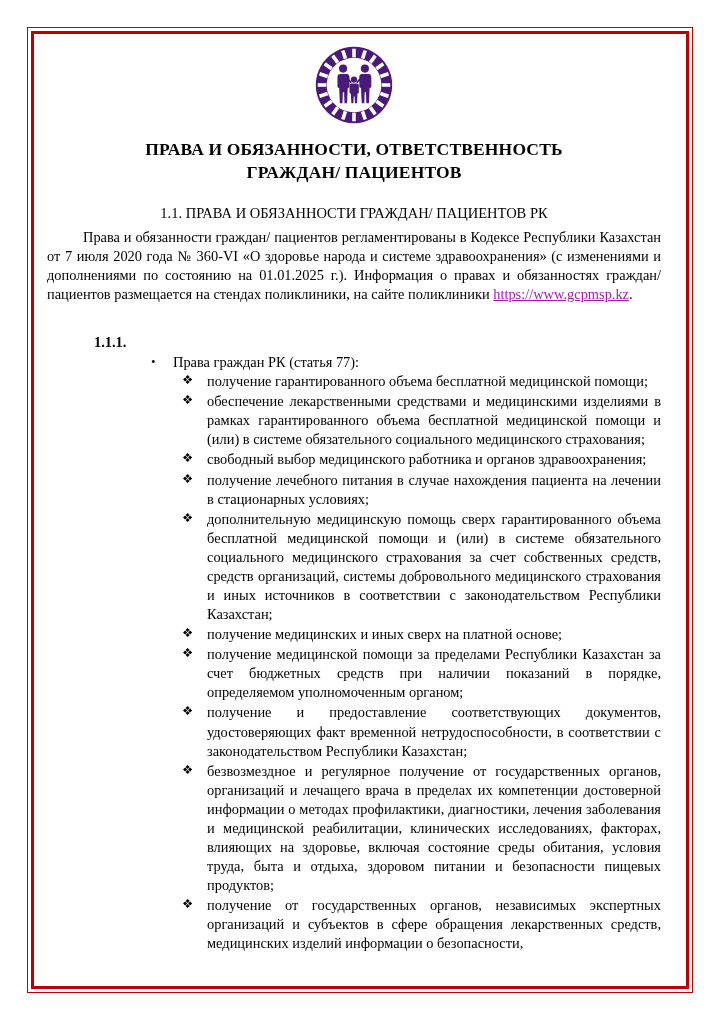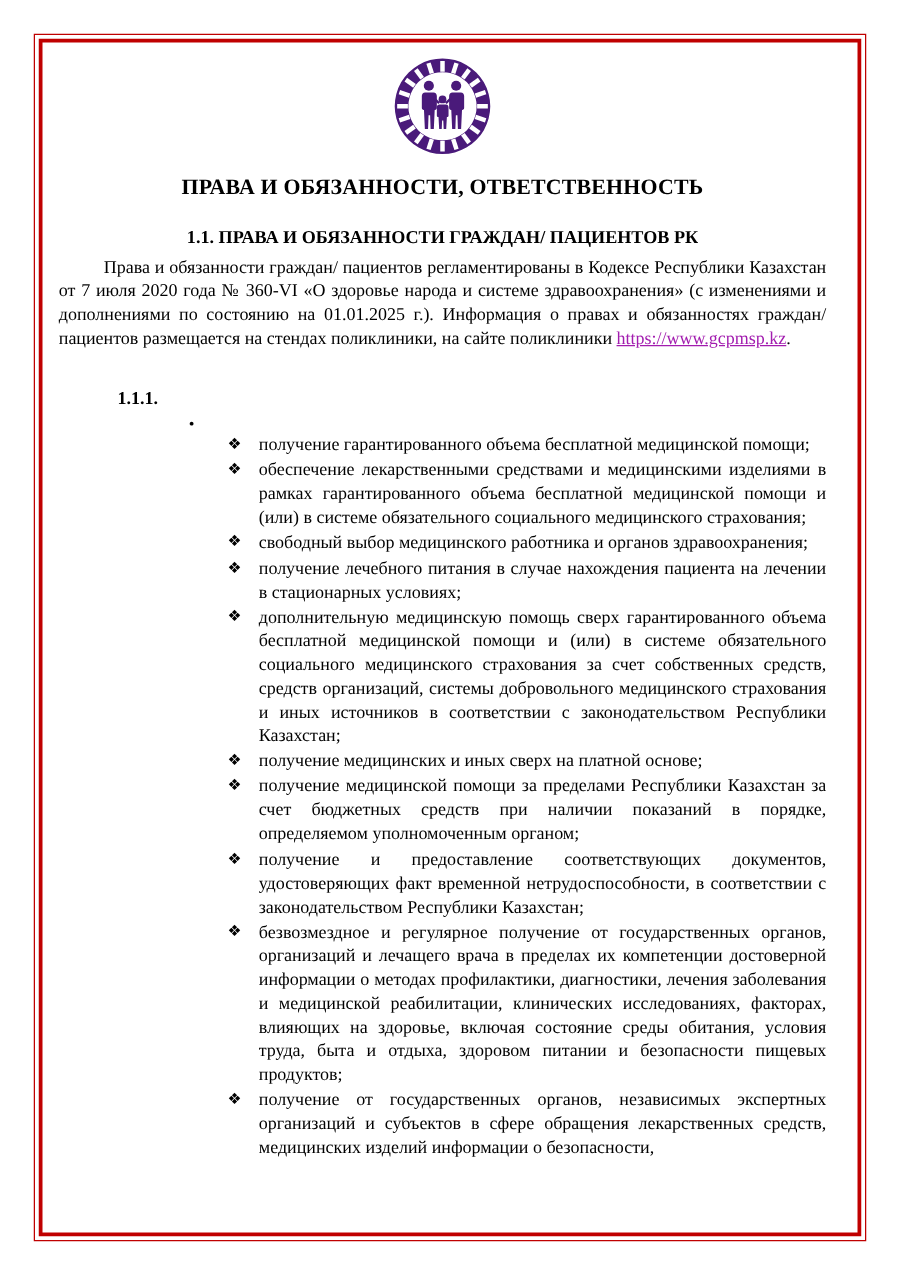--- a/index.html
+++ b/index.html
@@ -66,21 +66,21 @@
     font-family: "Liberation Serif", "DejaVu Serif", serif;
     font-size: 17.5px;
     font-weight: bold;
     text-align: center;
     line-height: 1.32;
     margin: 0 0 20px 0;
     letter-spacing: 0.15px;
   }
   h2.section-title {
     font-size: 14.5px;
-    font-weight: bold;
+    font-weight: normal;
     text-align: center;
     line-height: 1.3;
     margin: 0 0 5px 0;
   }
 
   
   p.para {
     font-size: 14.4px;
     line-height: 1.32;
     text-align: justify;
@@ -201,32 +201,34 @@
           <path d="M46.4 48.2 h7.2 c1.6 0 2.6 1.2 2.6 2.8 v8.4 c0 1-.7 1.6-1.5 1.6 h-.2 l-.7 12.3 h-2.6 l-.4-8.6 h-1.2 l-.4 8.6 h-2.6 l-.7-12.3 h-.2 c-.8 0-1.5-.6-1.5-1.6 v-8.4 c0-1.6 1-2.8 2.6-2.8 Z"></path>
 
           <path d="M41.8 40.5 l5.6 5.6 -1.7 1.7 -5.6-5.6 Z"></path>
           <path d="M58.2 40.5 l-5.6 5.6 1.7 1.7 5.6-5.6 Z"></path>
         </g>
       </svg>
     </div>
 
     <h1 class="doc-title">
       <span>ПРАВА И ОБЯЗАННОСТИ, ОТВЕТСТВЕННОСТЬ</span><br>
+      <span>ГРАЖДАН/ ПАЦИЕНТОВ</span>
     </h1>
 
     <h2 class="section-title">1.1. ПРАВА И ОБЯЗАННОСТИ ГРАЖДАН/ ПАЦИЕНТОВ РК</h2>
 
     <p class="para"><span>Права и обязанности граждан/ пациентов регламентированы в Кодексе Республики Казахстан от 7 июля 2020 года № 360-VI «О здоровье народа и системе здравоохранения» (с изменениями и дополнениями по состоянию на 01.01.2025 г.). Информация о правах и обязанностях граждан/ пациентов размещается на стендах поликлиники, на сайте поликлиники </span><a class="weblink" href="#">https://www.gcpmsp.kz</a><span>.</span></p>
 
     <div class="subhead">
       <span class="num">1.1.1.</span>
     </div>
 
     <div class="lvl1">
       <span class="marker">•</span>
+      <span class="txt">Права граждан РК (статья 77):</span>
     </div>
 
     <ul class="lvl2">
       <li>
         <span class="marker">❖</span>
         <span class="txt">получение гарантированного объема бесплатной медицинской помощи;</span>
       </li>
       <li>
         <span class="marker">❖</span>
         <span class="txt">обеспечение лекарственными средствами и медицинскими изделиями в рамках гарантированного объема бесплатной медицинской помощи и (или) в системе обязательного социального медицинского страхования;</span>

